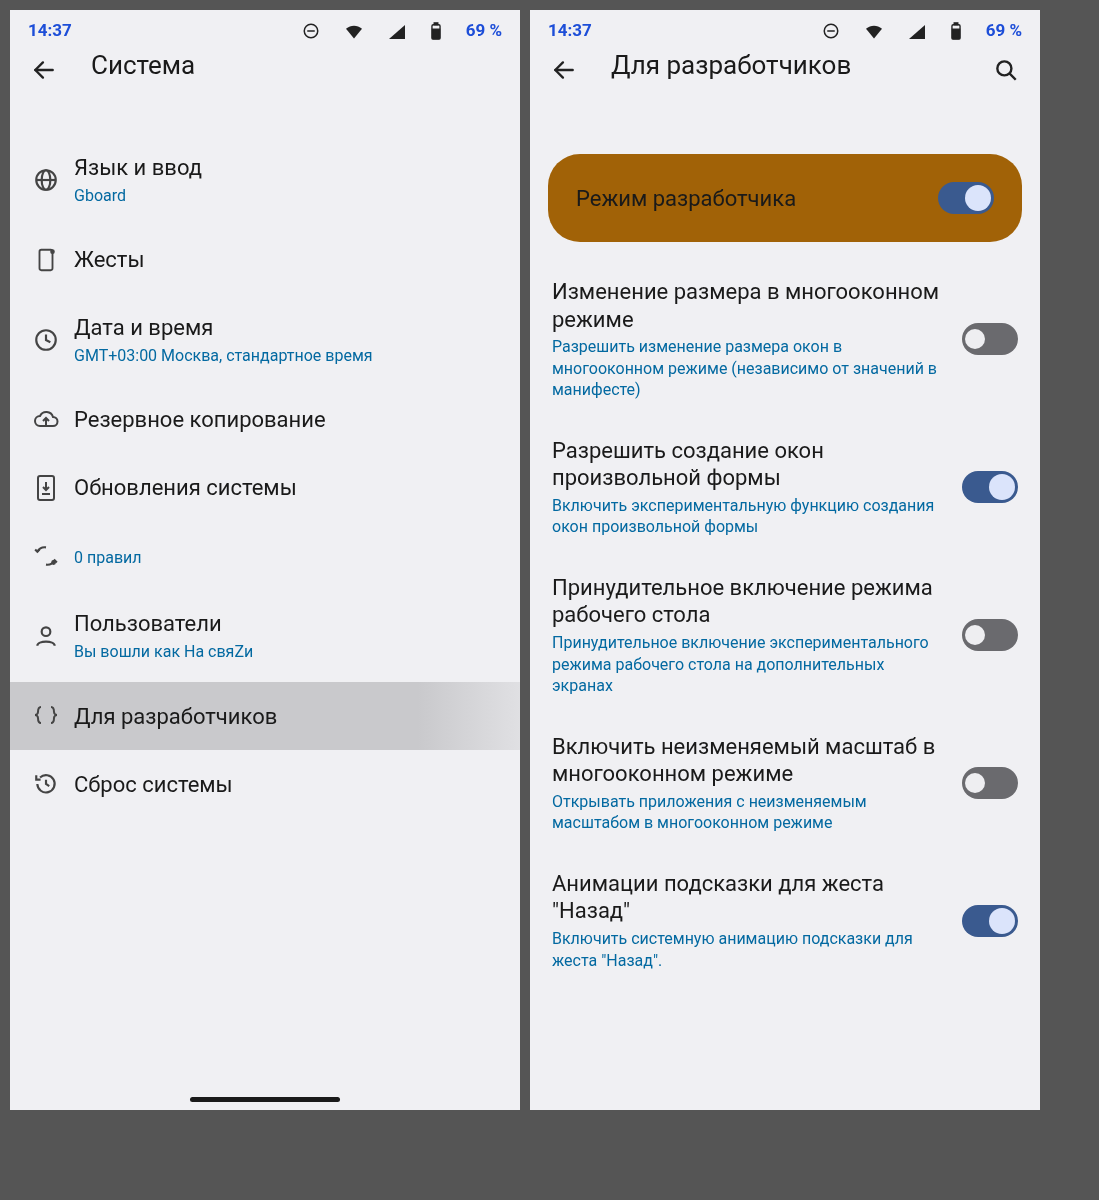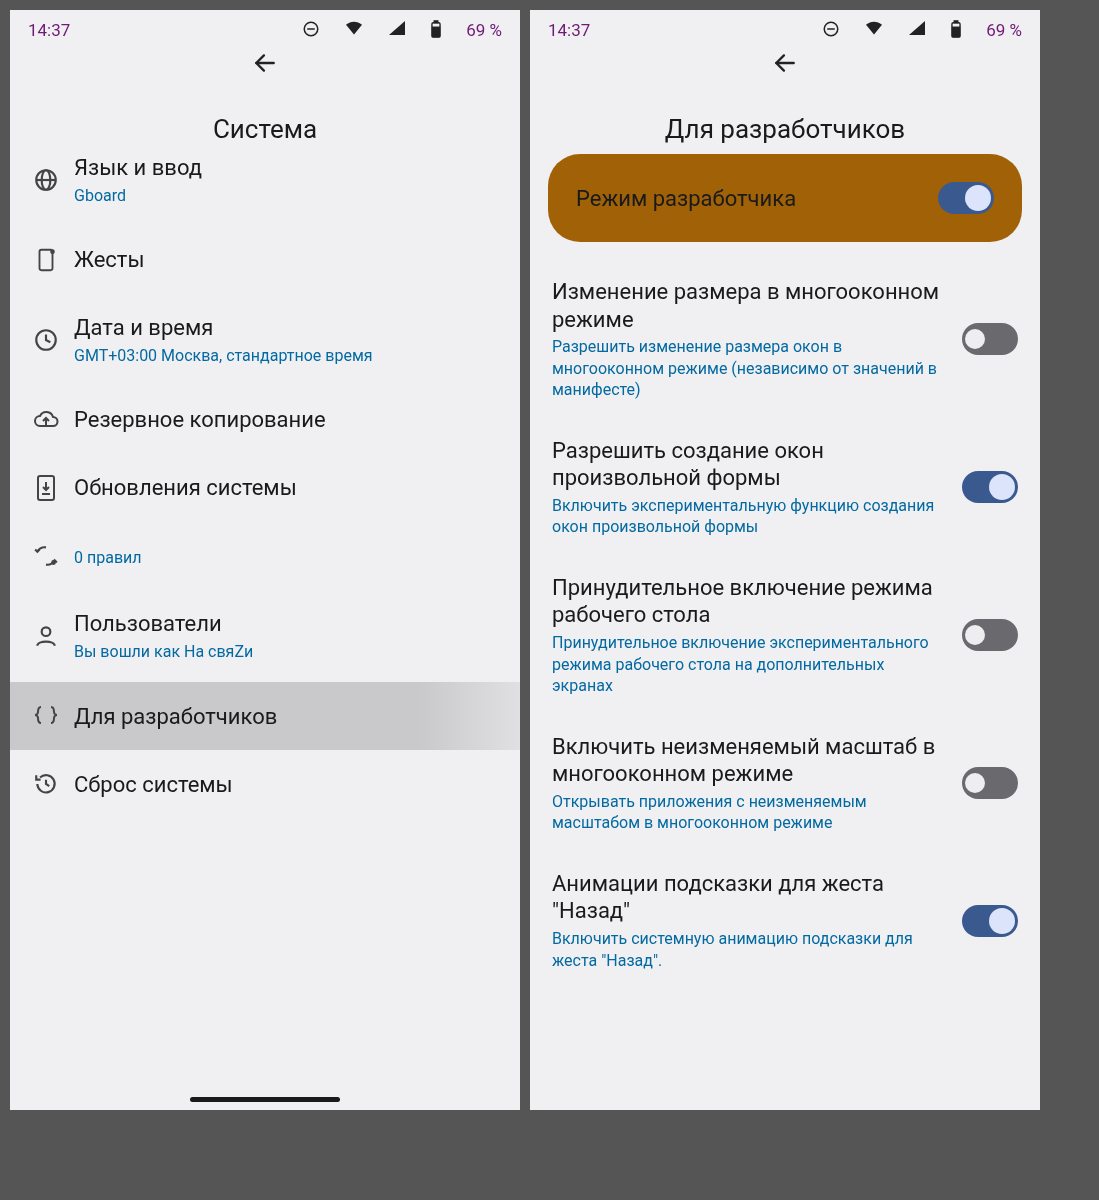--- a/index.html
+++ b/index.html
@@ -21,32 +21,30 @@
     display: flex;
     flex-direction: column;
   }
   .status-bar {
     height: 40px;
     display: flex;
     align-items: center;
     justify-content: space-between;
     padding: 0 18px;
     font-size: 17px;
-    font-weight: 400;
-    color: #701a75;
-  }
-  .status-right { display: flex; align-items: flex-start; gap: 24px; }
+    font-weight: 700;
+    color: #1d4ed8;
+  }
+  .status-right { display: flex; align-items: flex-end; gap: 24px; }
   .status-icon-wrap { display: flex; align-items: center; }
   .app-bar {
     height: 84px;
     display: flex;
-    align-items: center;
     padding: 0 14px;
-    gap: 38px;
-    flex-direction: column;
+    gap: 27px;
   }
   .app-bar .title {
     font-size: 26px;
     font-weight: 400;
     color: #1a1a1a;
     flex: 1;
   }
   .icon-btn {
     width: 40px; height: 40px;
     display: flex; align-items: center; justify-content: center;

